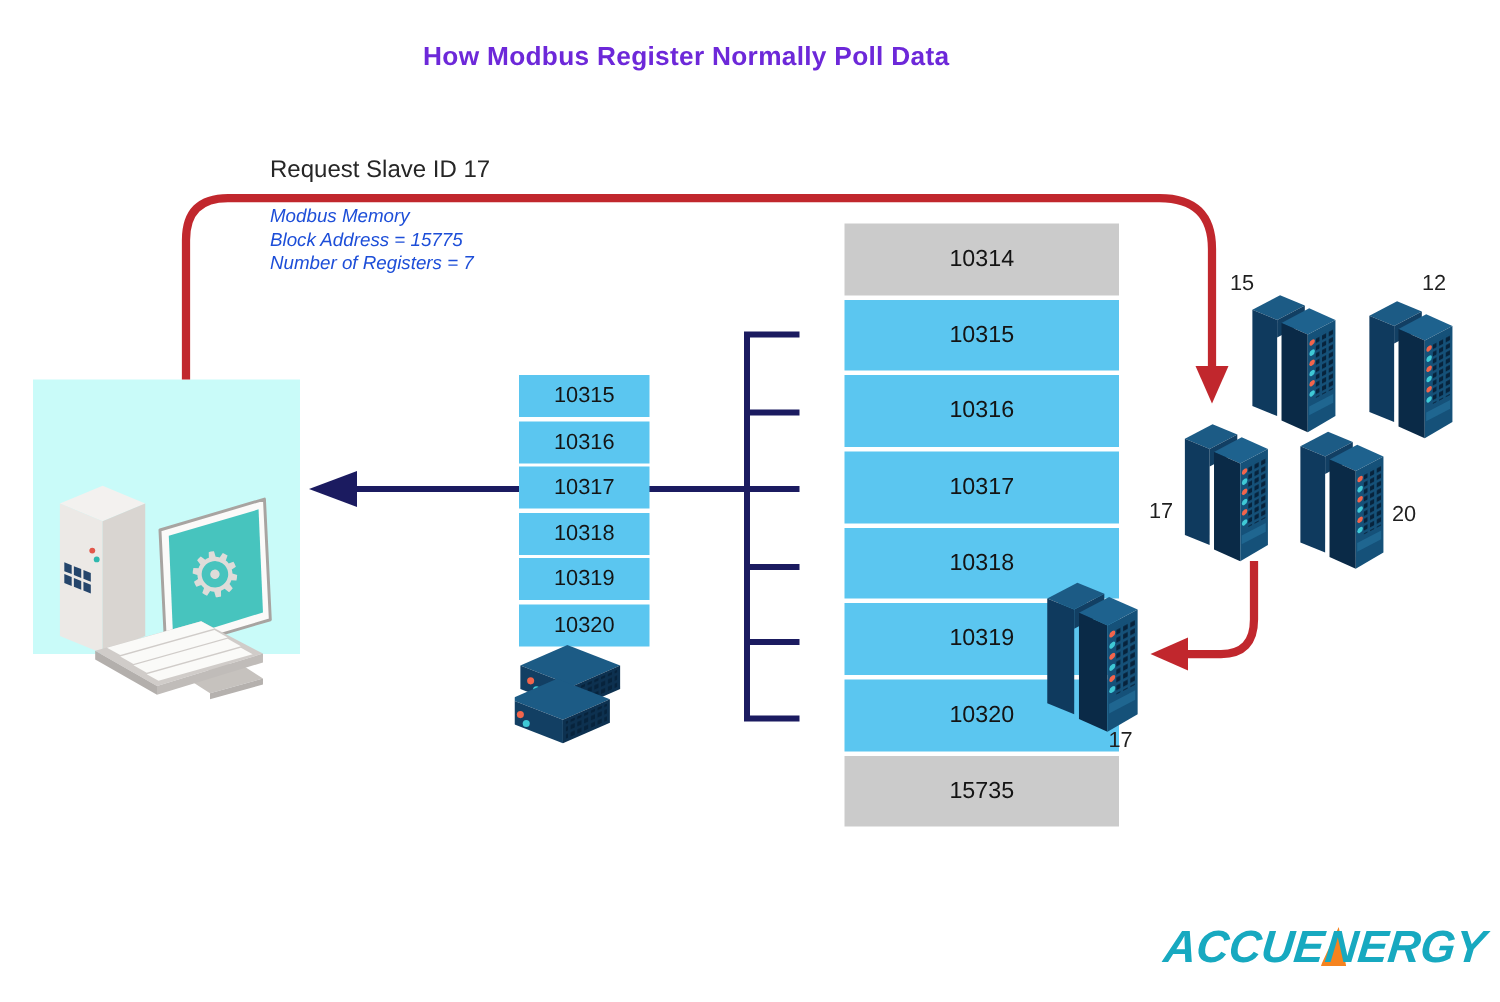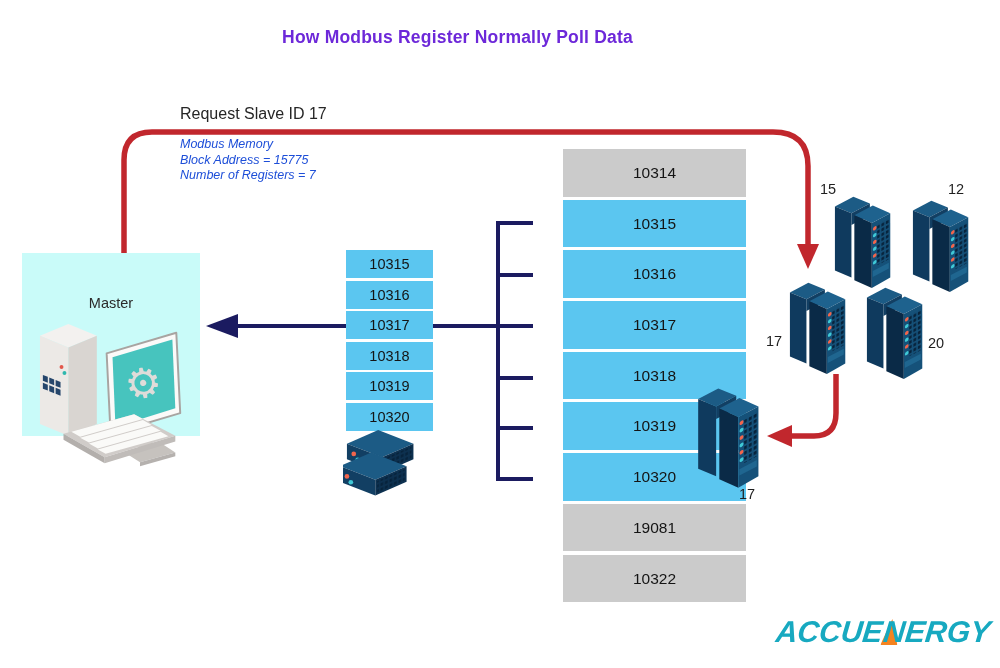--- a/index.html
+++ b/index.html
@@ -89,21 +89,20 @@
 
   <div class="abs title">How Modbus Register Normally Poll Data</div>
   <div class="abs req-label">Request Slave ID 17</div>
   <div class="abs mem-block">
     <div>Modbus Memory</div>
     <div>Block Address = 15775</div>
     <div>Number of Registers = 7</div>
   </div>
 
   <div class="abs master-box"></div>
-  <div class="abs master-label">Master</div>
 
   <svg class="abs art" style="left:28px;top:318px" width="172" height="155" viewBox="0 0 175 158">
     <g>
       <polygon points="12,18 41,6 70,18 41,30" fill="#f3f1ef"></polygon>
       <polygon points="12,18 41,30 41,120 12,108" fill="#ece9e6"></polygon>
       <polygon points="41,30 70,18 70,108 41,120" fill="#d9d5d1"></polygon>
       <circle cx="34" cy="50" r="2" fill="#e2574b"></circle>
       <circle cx="37" cy="56" r="2" fill="#2fb8ae"></circle>
       <g transform="translate(15,58) skewY(21.8)" fill="#25456b">
         <rect x="0" y="0" width="5" height="6"></rect>
@@ -145,22 +144,21 @@
   </div>
 
   <div class="abs tbl tbl-big">
     <div class="cell outside">10314</div>
     <div class="cell polled">10315</div>
     <div class="cell polled">10316</div>
     <div class="cell polled">10317</div>
     <div class="cell polled">10318</div>
     <div class="cell polled">10319</div>
     <div class="cell polled">10320</div>
-    <div class="cell outside">19081</div>
-    <div class="cell outside">10322</div>
+    <div class="cell outside">15735</div>
   </div>
 
   <svg class="abs art" style="left:343px;top:427px" width="90" height="90" viewBox="0 0 92 92">
     <use href="#sym-flat"></use>
   </svg>
 
   <svg class="abs art" style="left:695px;top:381px" width="74" height="110" viewBox="0 0 70 104">
     <use href="#sym-tower"></use>
   </svg>
   <div class="abs slave-label" style="left:739px;top:486px">17</div>

